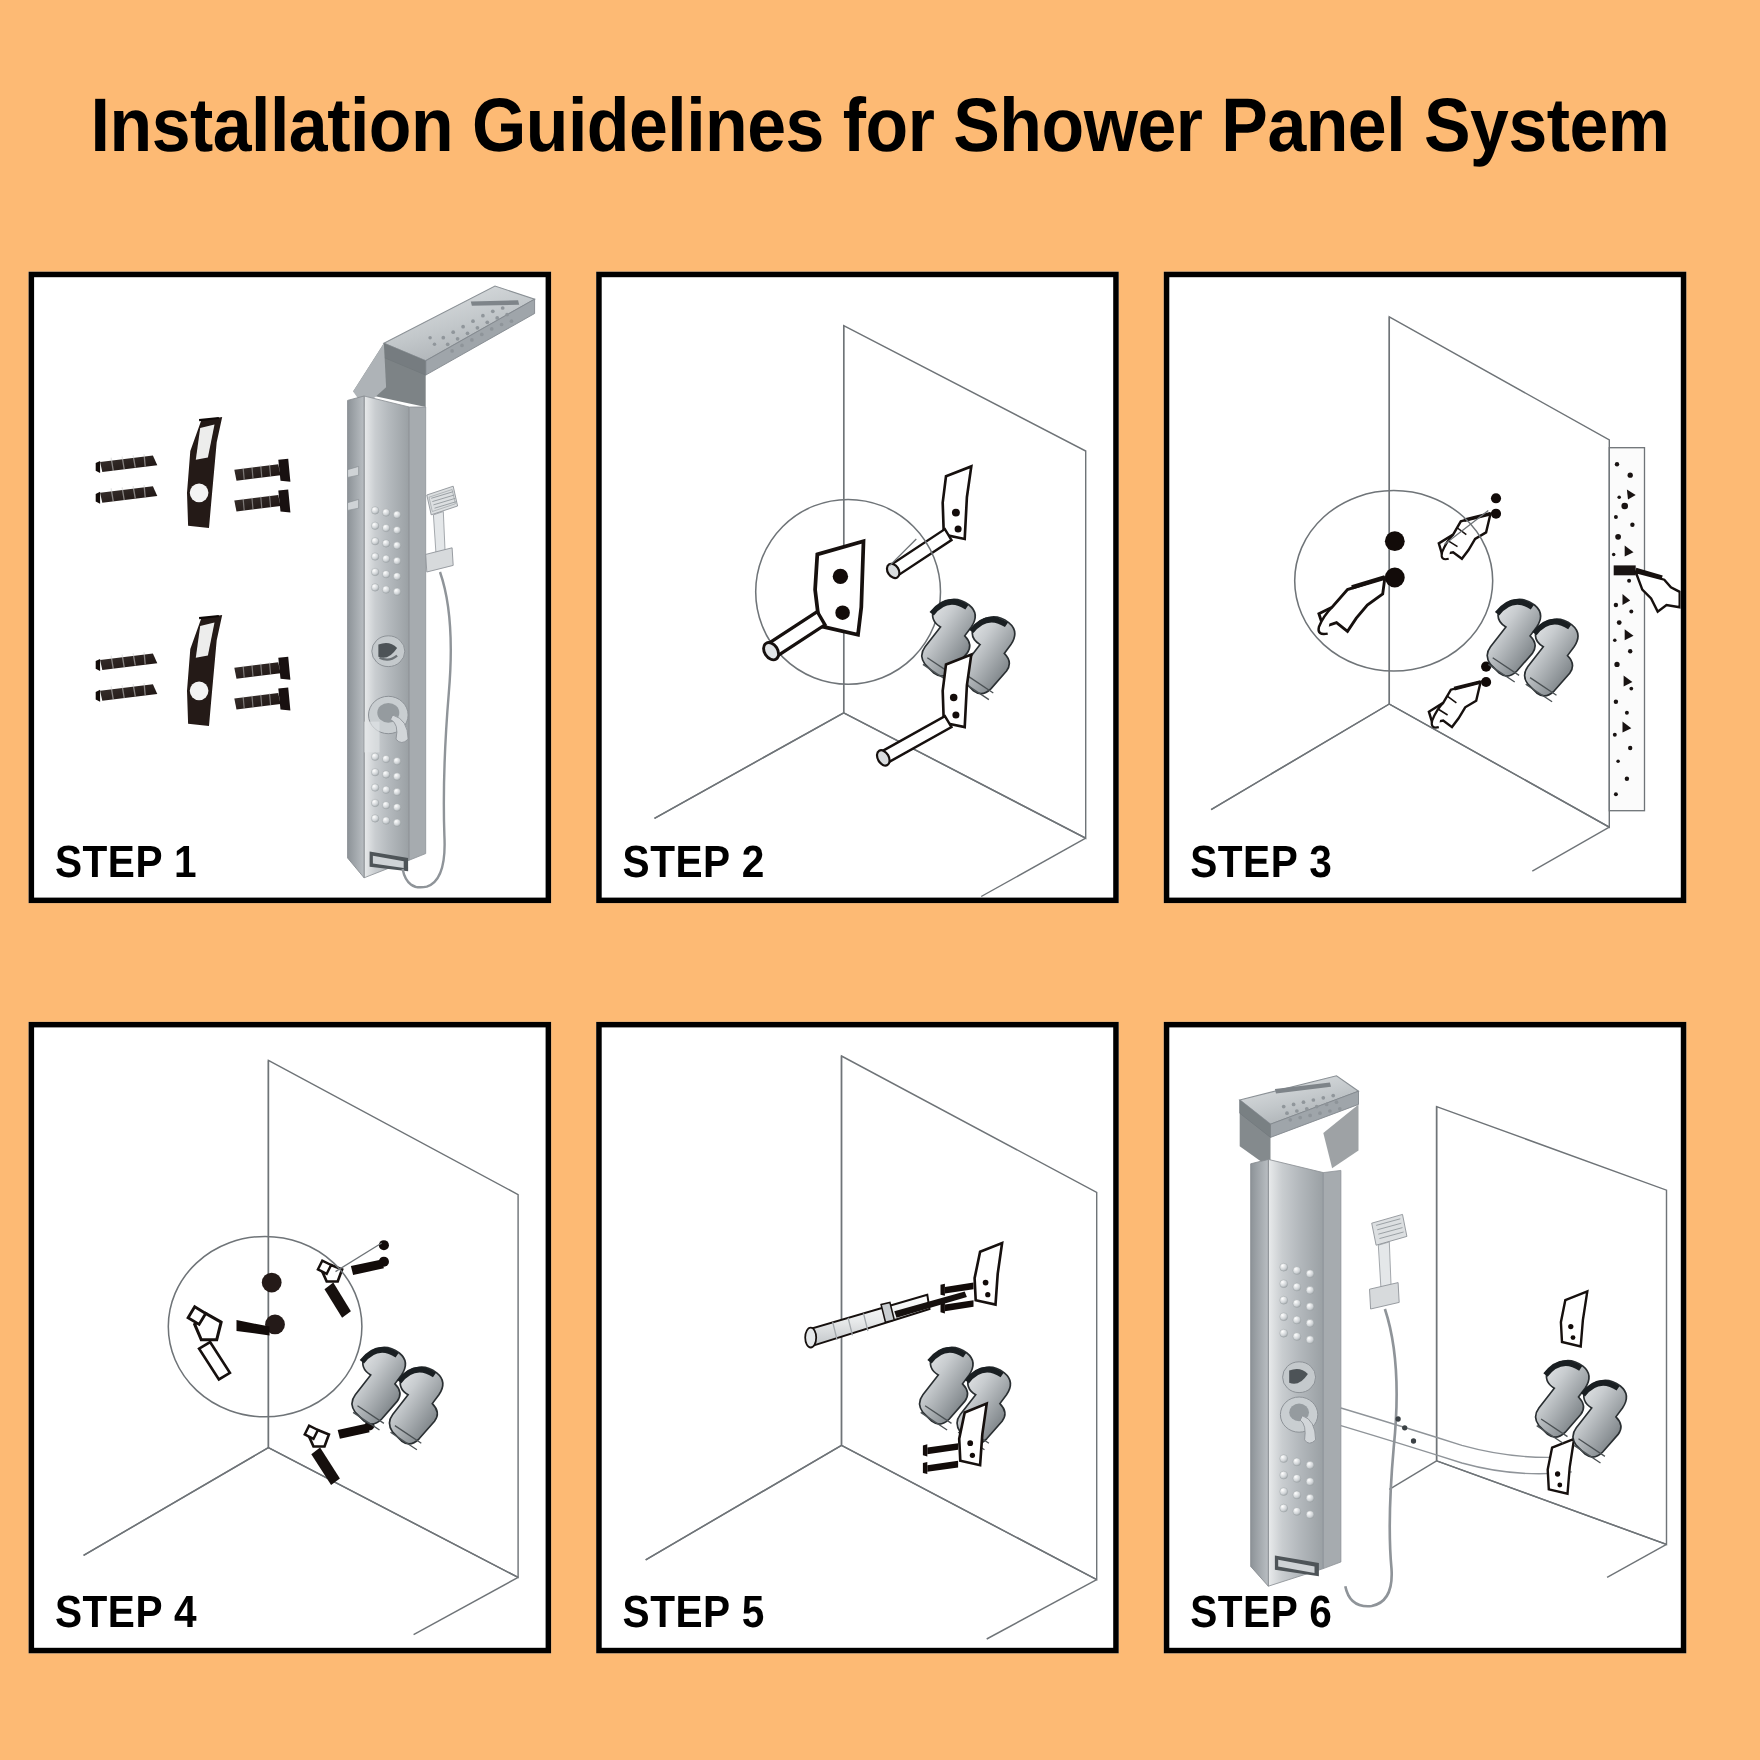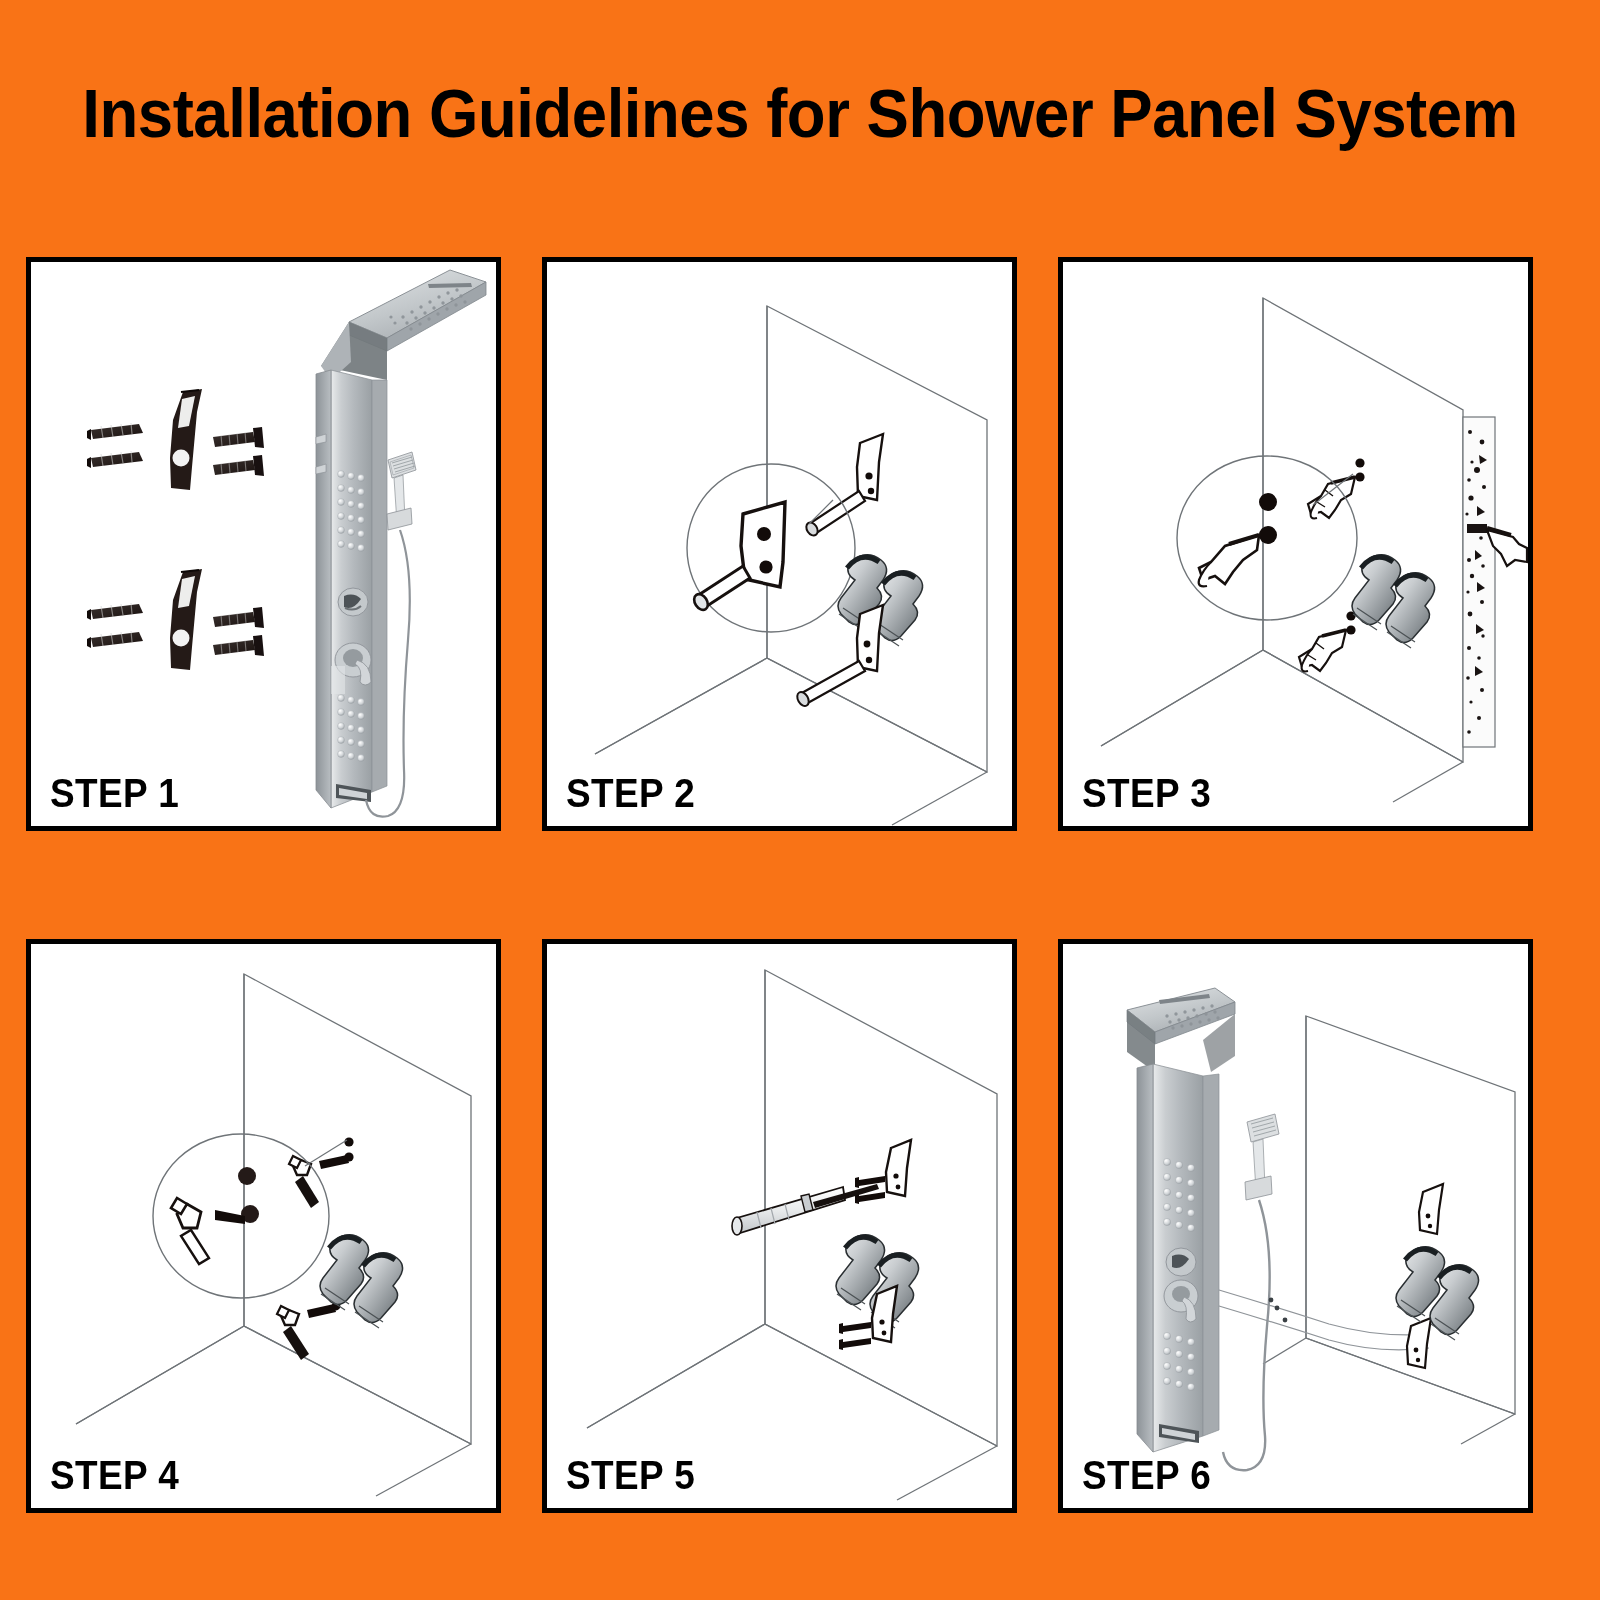--- a/index.html
+++ b/index.html
@@ -10,21 +10,21 @@
   body {
     width: 1600px;
     height: 1600px;
     font-family: "Liberation Sans", sans-serif;
     overflow: hidden;
   }
   #page {
     position: relative;
     width: 1600px;
     height: 1600px;
-    background: #f97316;
+    background: #fdba74;
   }
   
   #doc-title {
     position: absolute;
     left: 0;
     top: 72px;
     width: 1600px;
     text-align: center;
     font-family: "Liberation Sans Narrow", "Liberation Sans", sans-serif;
     font-weight: bold;
@@ -33,21 +33,21 @@
     letter-spacing: -0.5px;
     color: #000000;
     transform: scaleX(0.92);
     transform-origin: center center;
     white-space: nowrap;
   }
   
   #steps-grid {
     position: absolute;
     left: 26px;
-    top: 257px;
+    top: 247px;
     width: 1538px;
     height: 1257px;
     display: grid;
     grid-template-columns: 475px 475px 475px;
     grid-template-rows: 574px 574px;
     column-gap: 41px;
     row-gap: 108px;
     text-decoration: underline;
   }
   .step-panel {

